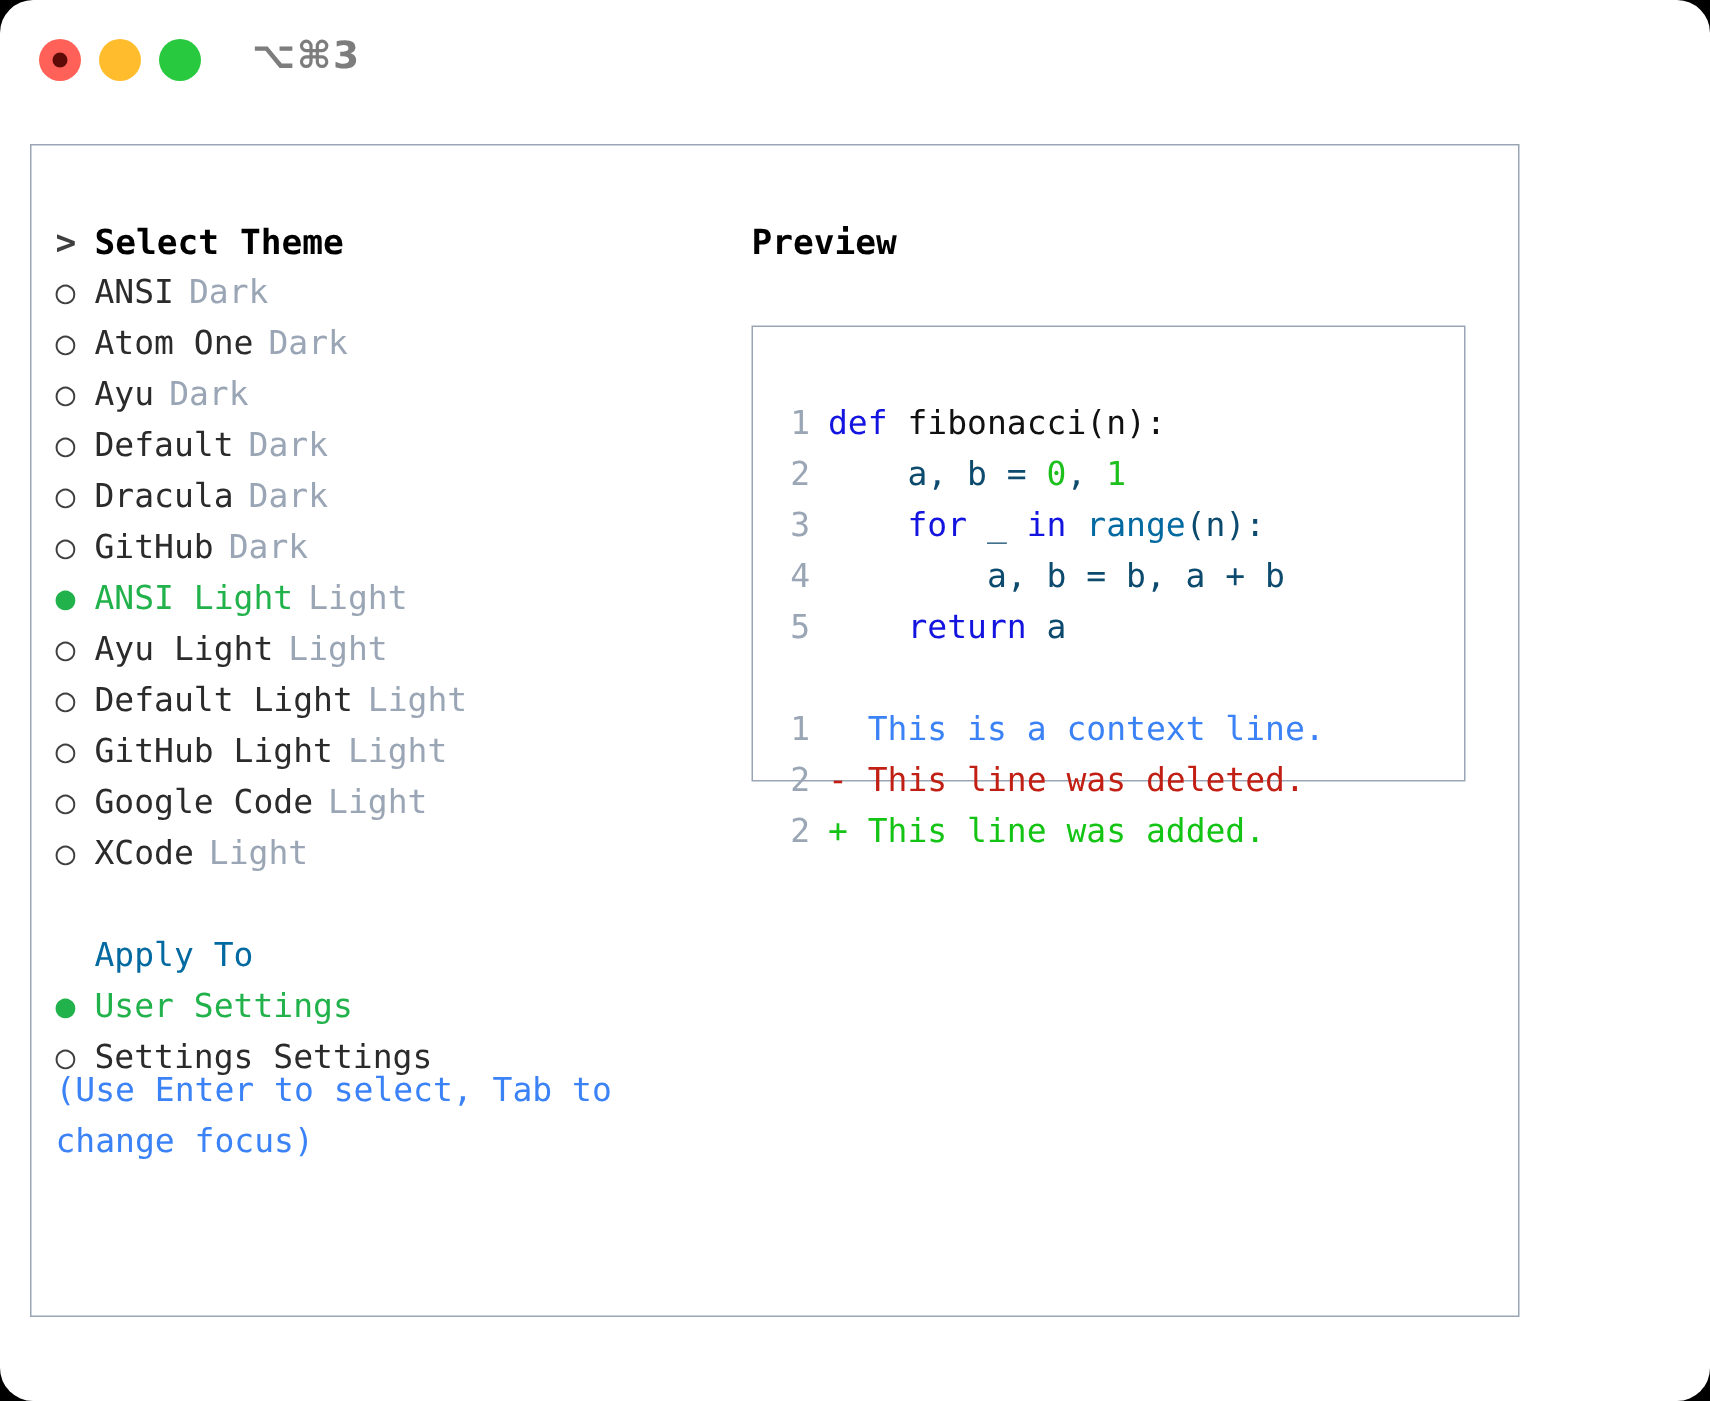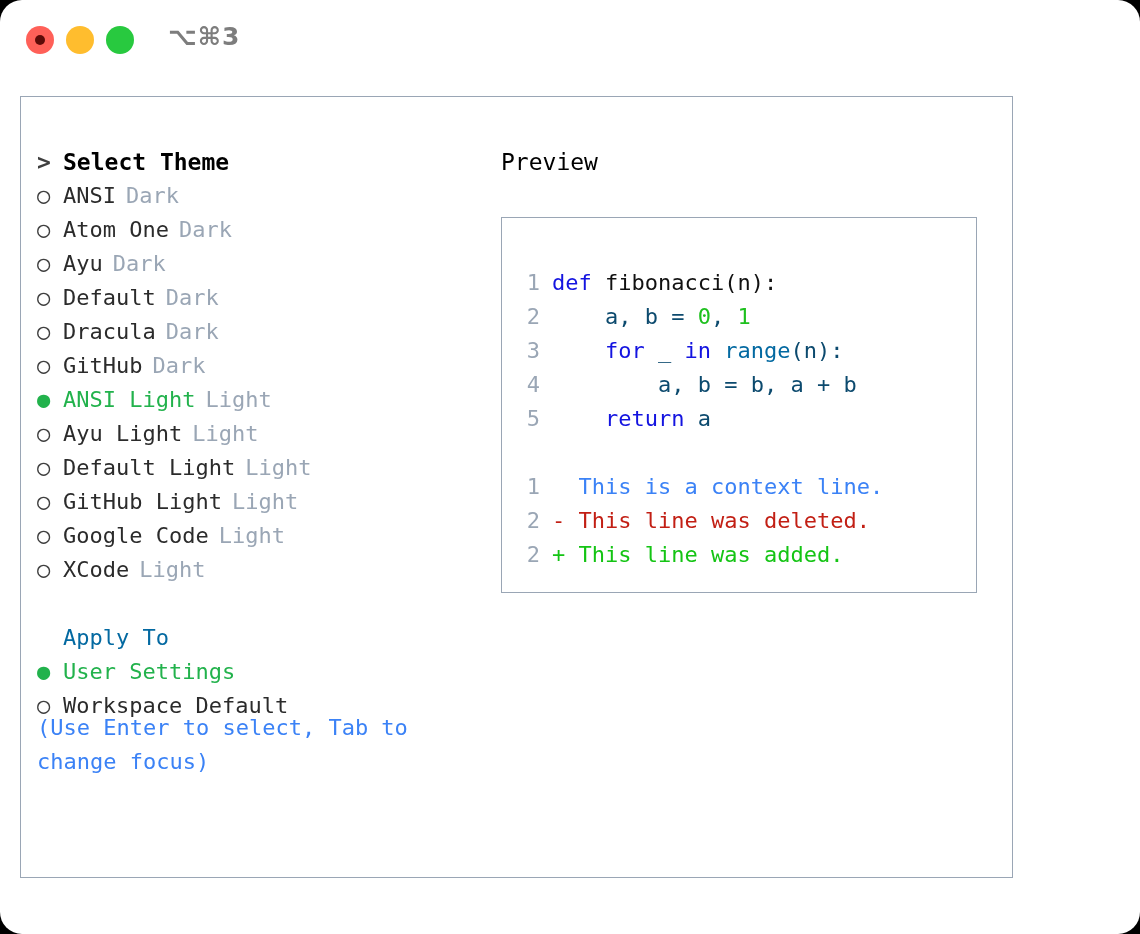--- a/index.html
+++ b/index.html
@@ -121,27 +121,27 @@
   
   #right-col {
     position: absolute;
     left: 480px;
     top: 48px;
     width: 500px;
   }
   #preview-title {
     font-size: 23px;
     line-height: 34px;
-    font-weight: normal;
+    font-weight: bold;
     color: #000000;
   }
   #preview-box {
     margin-top: 38px;
     width: 476px;
-    height: 376px;
+    height: 304px;
     border: 1.5px solid #9aa6b5;
     box-sizing: border-box;
     background: #ffffff;
     position: relative;
   }
   #code-area {
     position: absolute;
     left: 12px;
     top: 48px;
     font-size: 22px;
@@ -199,21 +199,21 @@
           <div class="row"><span class="bullet">○</span><span class="label">GitHub Light</span><span class="variant">Light</span></div>
           <div class="row"><span class="bullet">○</span><span class="label">Google Code</span><span class="variant">Light</span></div>
           <div class="row"><span class="bullet">○</span><span class="label">XCode</span><span class="variant">Light</span></div>
         </div>
       <div class="spacer-row"></div>
       <div class="row">
         <span class="indent-label">Apply To</span>
       </div>
       <div id="apply-list">
           <div class="row selected"><span class="bullet sel">●</span><span class="label">User Settings</span></div>
-          <div class="row"><span class="bullet">○</span><span class="label">Workspace Default</span></div>
+          <div class="row"><span class="bullet">○</span><span class="label">Settings Settings</span></div>
         </div>
     </div>
 
     <div id="hint">(Use Enter to select, Tab to change focus)</div>
 
     <div id="right-col">
       <div id="preview-title">Preview</div>
       <div id="preview-box">
         <div id="code-area"><div class="cl"><span class="ln">1</span><span class="kw">def</span><span class="fn"> fibonacci(n):</span></div><div class="cl"><span class="ln">2</span><span class="pl">    a, b = </span><span class="num">0</span><span class="pl">, </span><span class="num">1</span></div><div class="cl"><span class="ln">3</span><span class="pl">    </span><span class="kw">for</span><span class="pl"> _ </span><span class="kw">in</span><span class="pl"> </span><span class="bi">range</span><span class="pl">(n):</span></div><div class="cl"><span class="ln">4</span><span class="pl">        a, b = b, a + b</span></div><div class="cl"><span class="ln">5</span><span class="pl">    </span><span class="kw">return</span><span class="pl"> a</span></div><div class="blank"></div><div class="cl"><span class="ln">1</span><span class="ctx">  </span><span class="ctx">This is a context line.</span></div><div class="cl"><span class="ln">2</span><span class="del">- </span><span class="del">This line was deleted.</span></div><div class="cl"><span class="ln">2</span><span class="add">+ </span><span class="add">This line was added.</span></div></div>
       </div>

